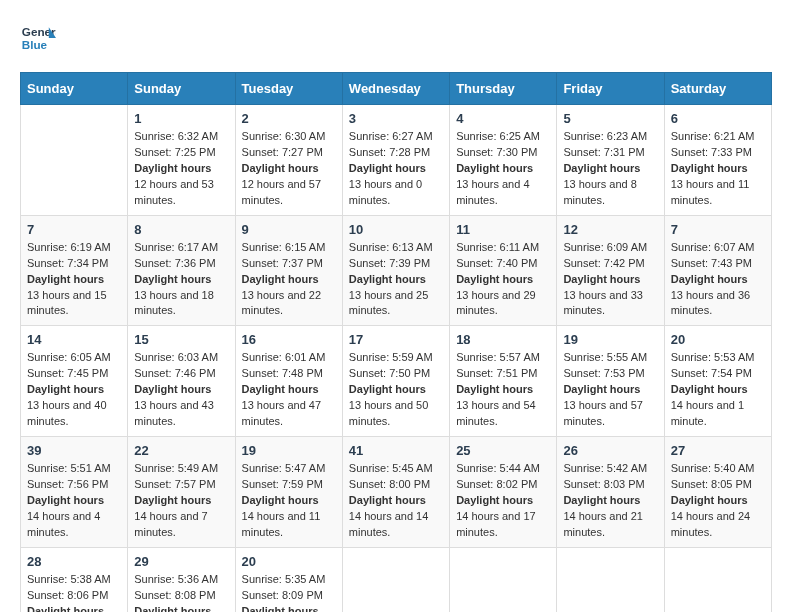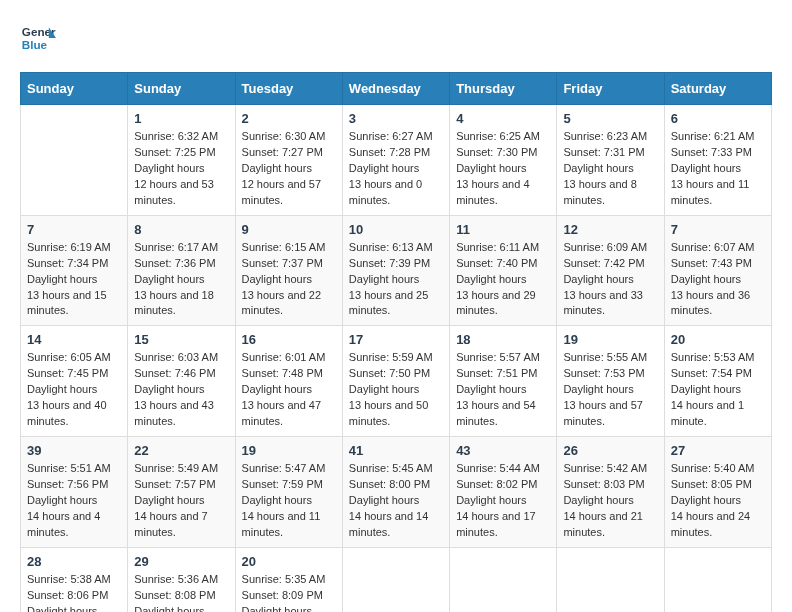--- a/index.html
+++ b/index.html
@@ -64,21 +64,21 @@
       color: #2c3e50;
       display: block;
       margin-bottom: 3px;
     }
     .day-info {
       font-size: 11px;
       color: #333;
       line-height: 1.45;
     }
     .daylight-label {
-      font-weight: normal;
+      font-weight: bold;
     }
     tr:nth-child(even) td { background: #f9f9f9; }
     tr:nth-child(odd) td { background: #fff; }
     td.empty { background: #f0f0f0; }
   </style>
 </head>
 <body>
 
 <div class="header">
   <div class="logo">
@@ -325,21 +325,21 @@
         <td>
         <span class="day-num">41</span>
         <div class="day-info">
           Sunrise: 5:45 AM<br>
           Sunset: 8:00 PM<br>
           <span class="daylight-label">Daylight hours</span><br>
           14 hours and 14 minutes.
         </div>
         </td>
         <td>
-        <span class="day-num">43</span>
+        <span class="day-num">25</span>
         <div class="day-info">
           Sunrise: 5:44 AM<br>
           Sunset: 8:02 PM<br>
           <span class="daylight-label">Daylight hours</span><br>
           14 hours and 17 minutes.
         </div>
         </td>
         <td>
         <span class="day-num">26</span>
         <div class="day-info">

